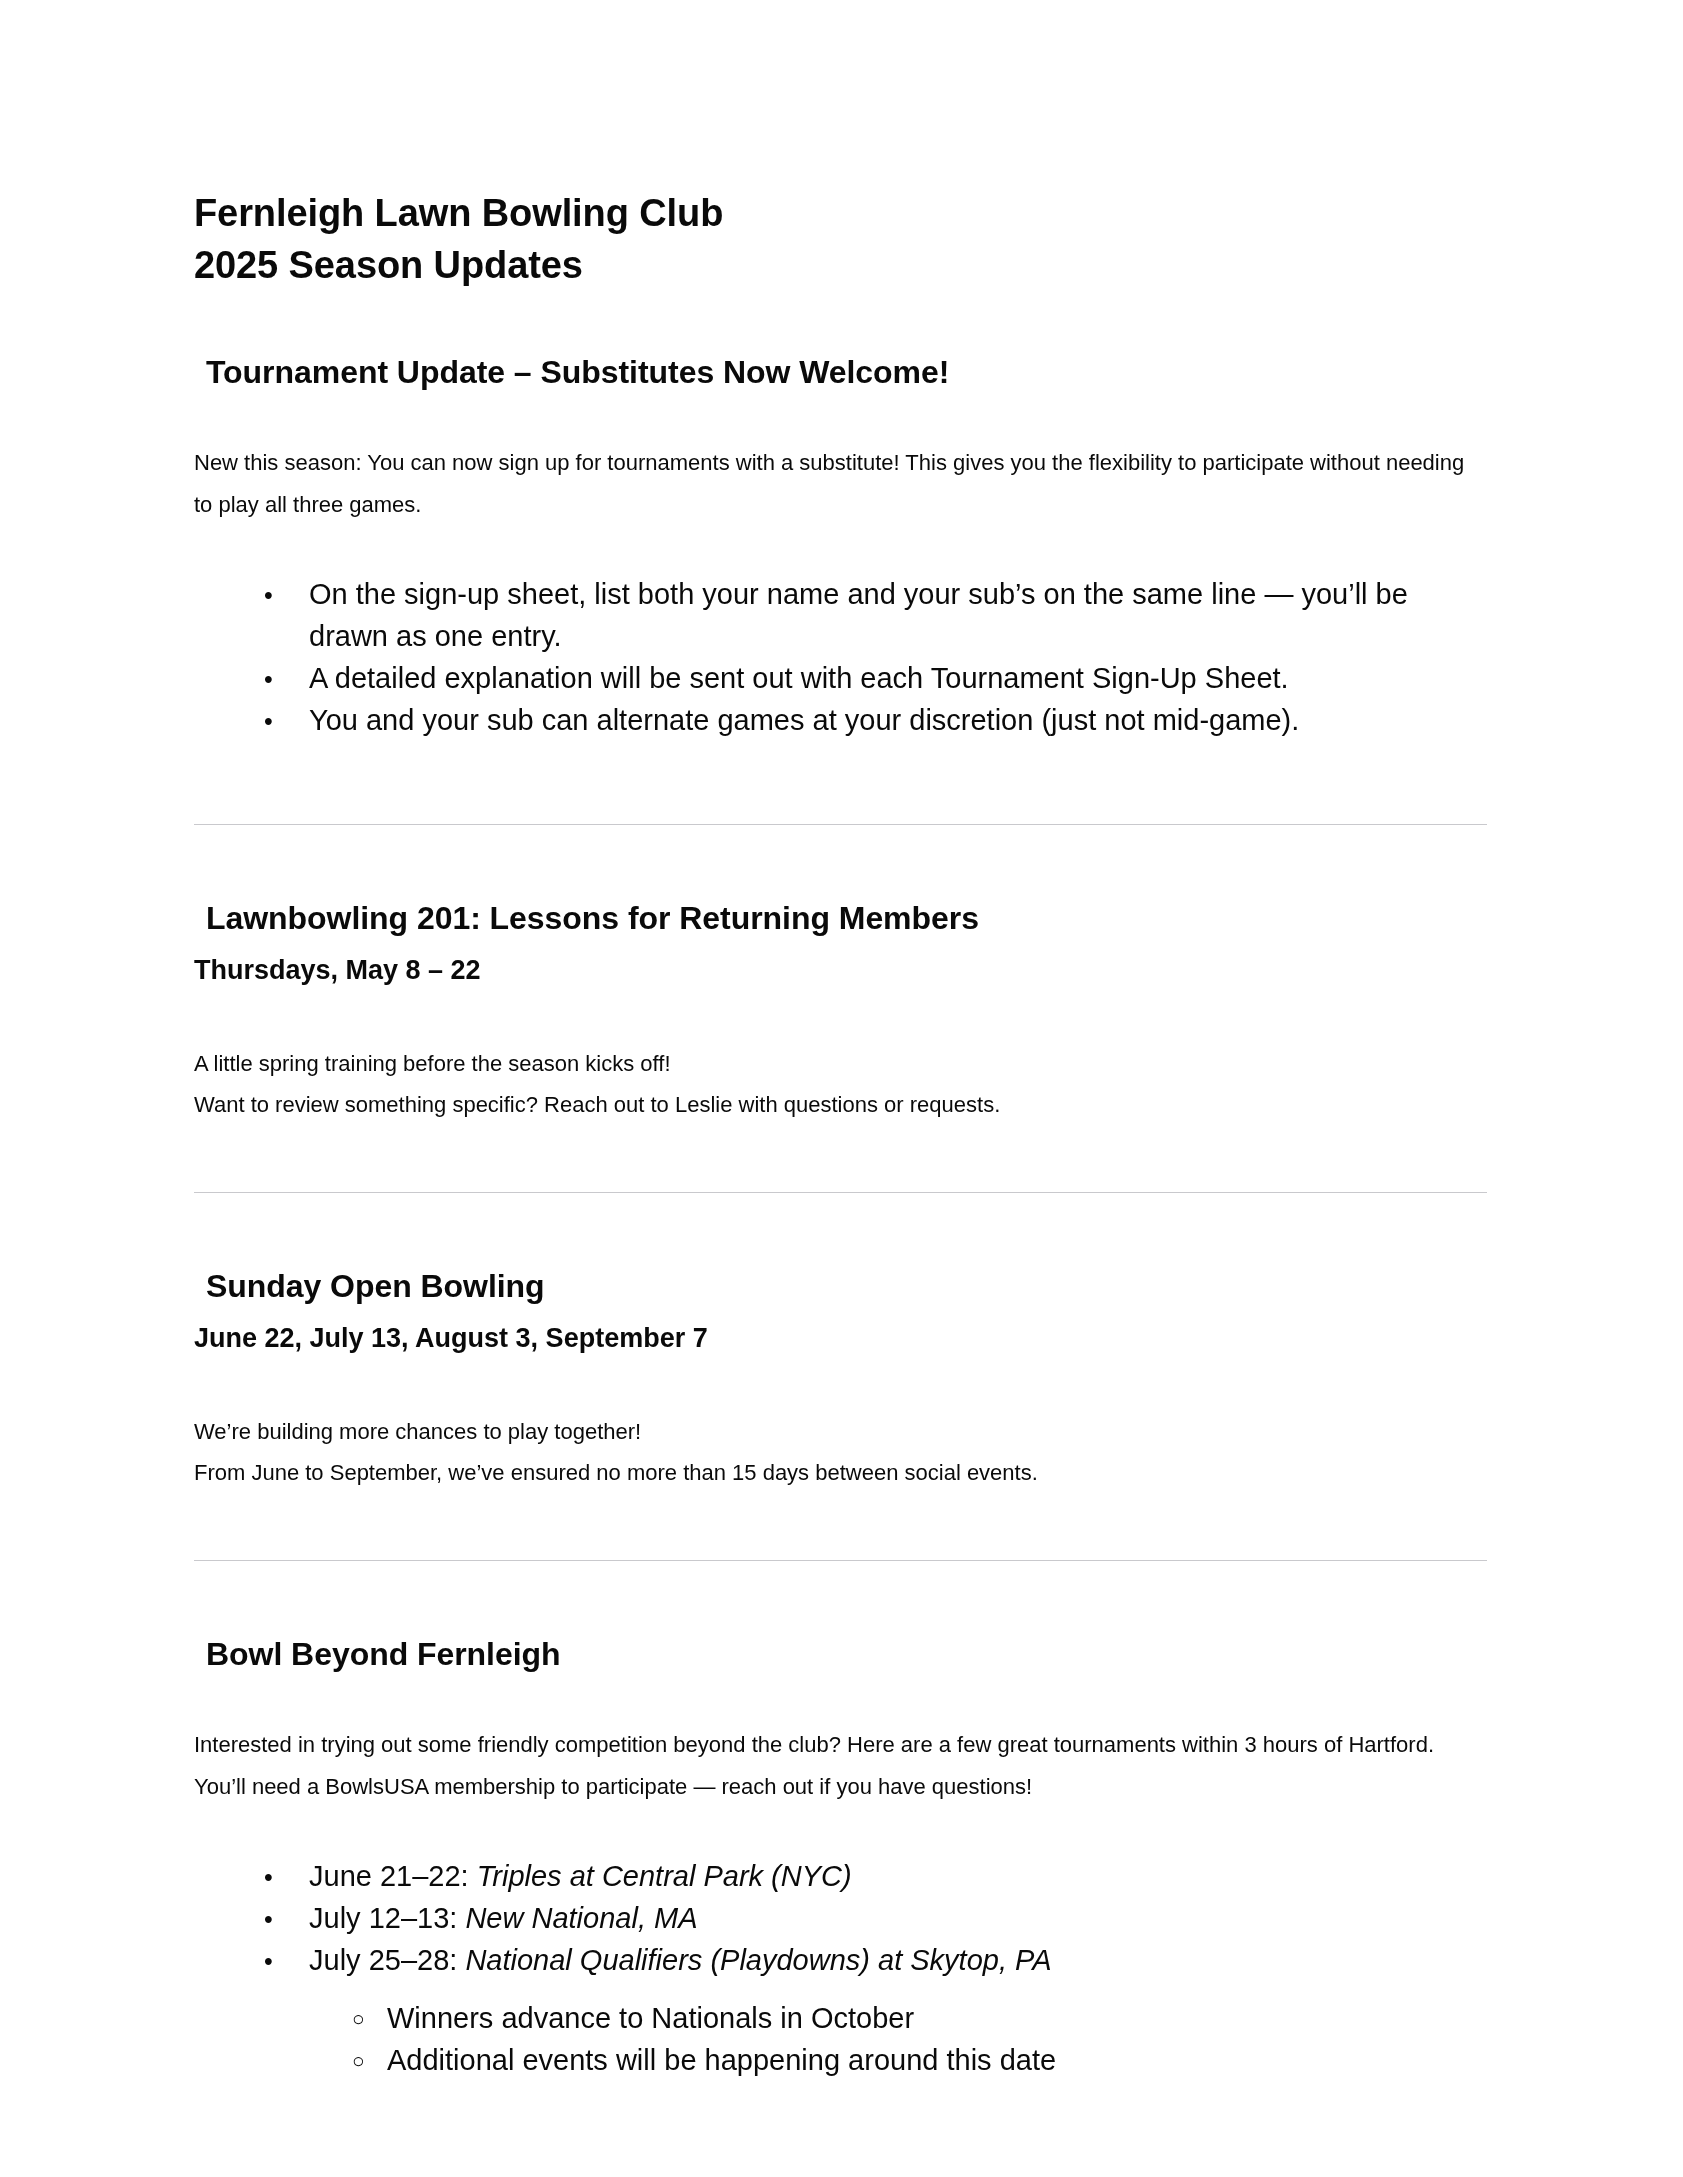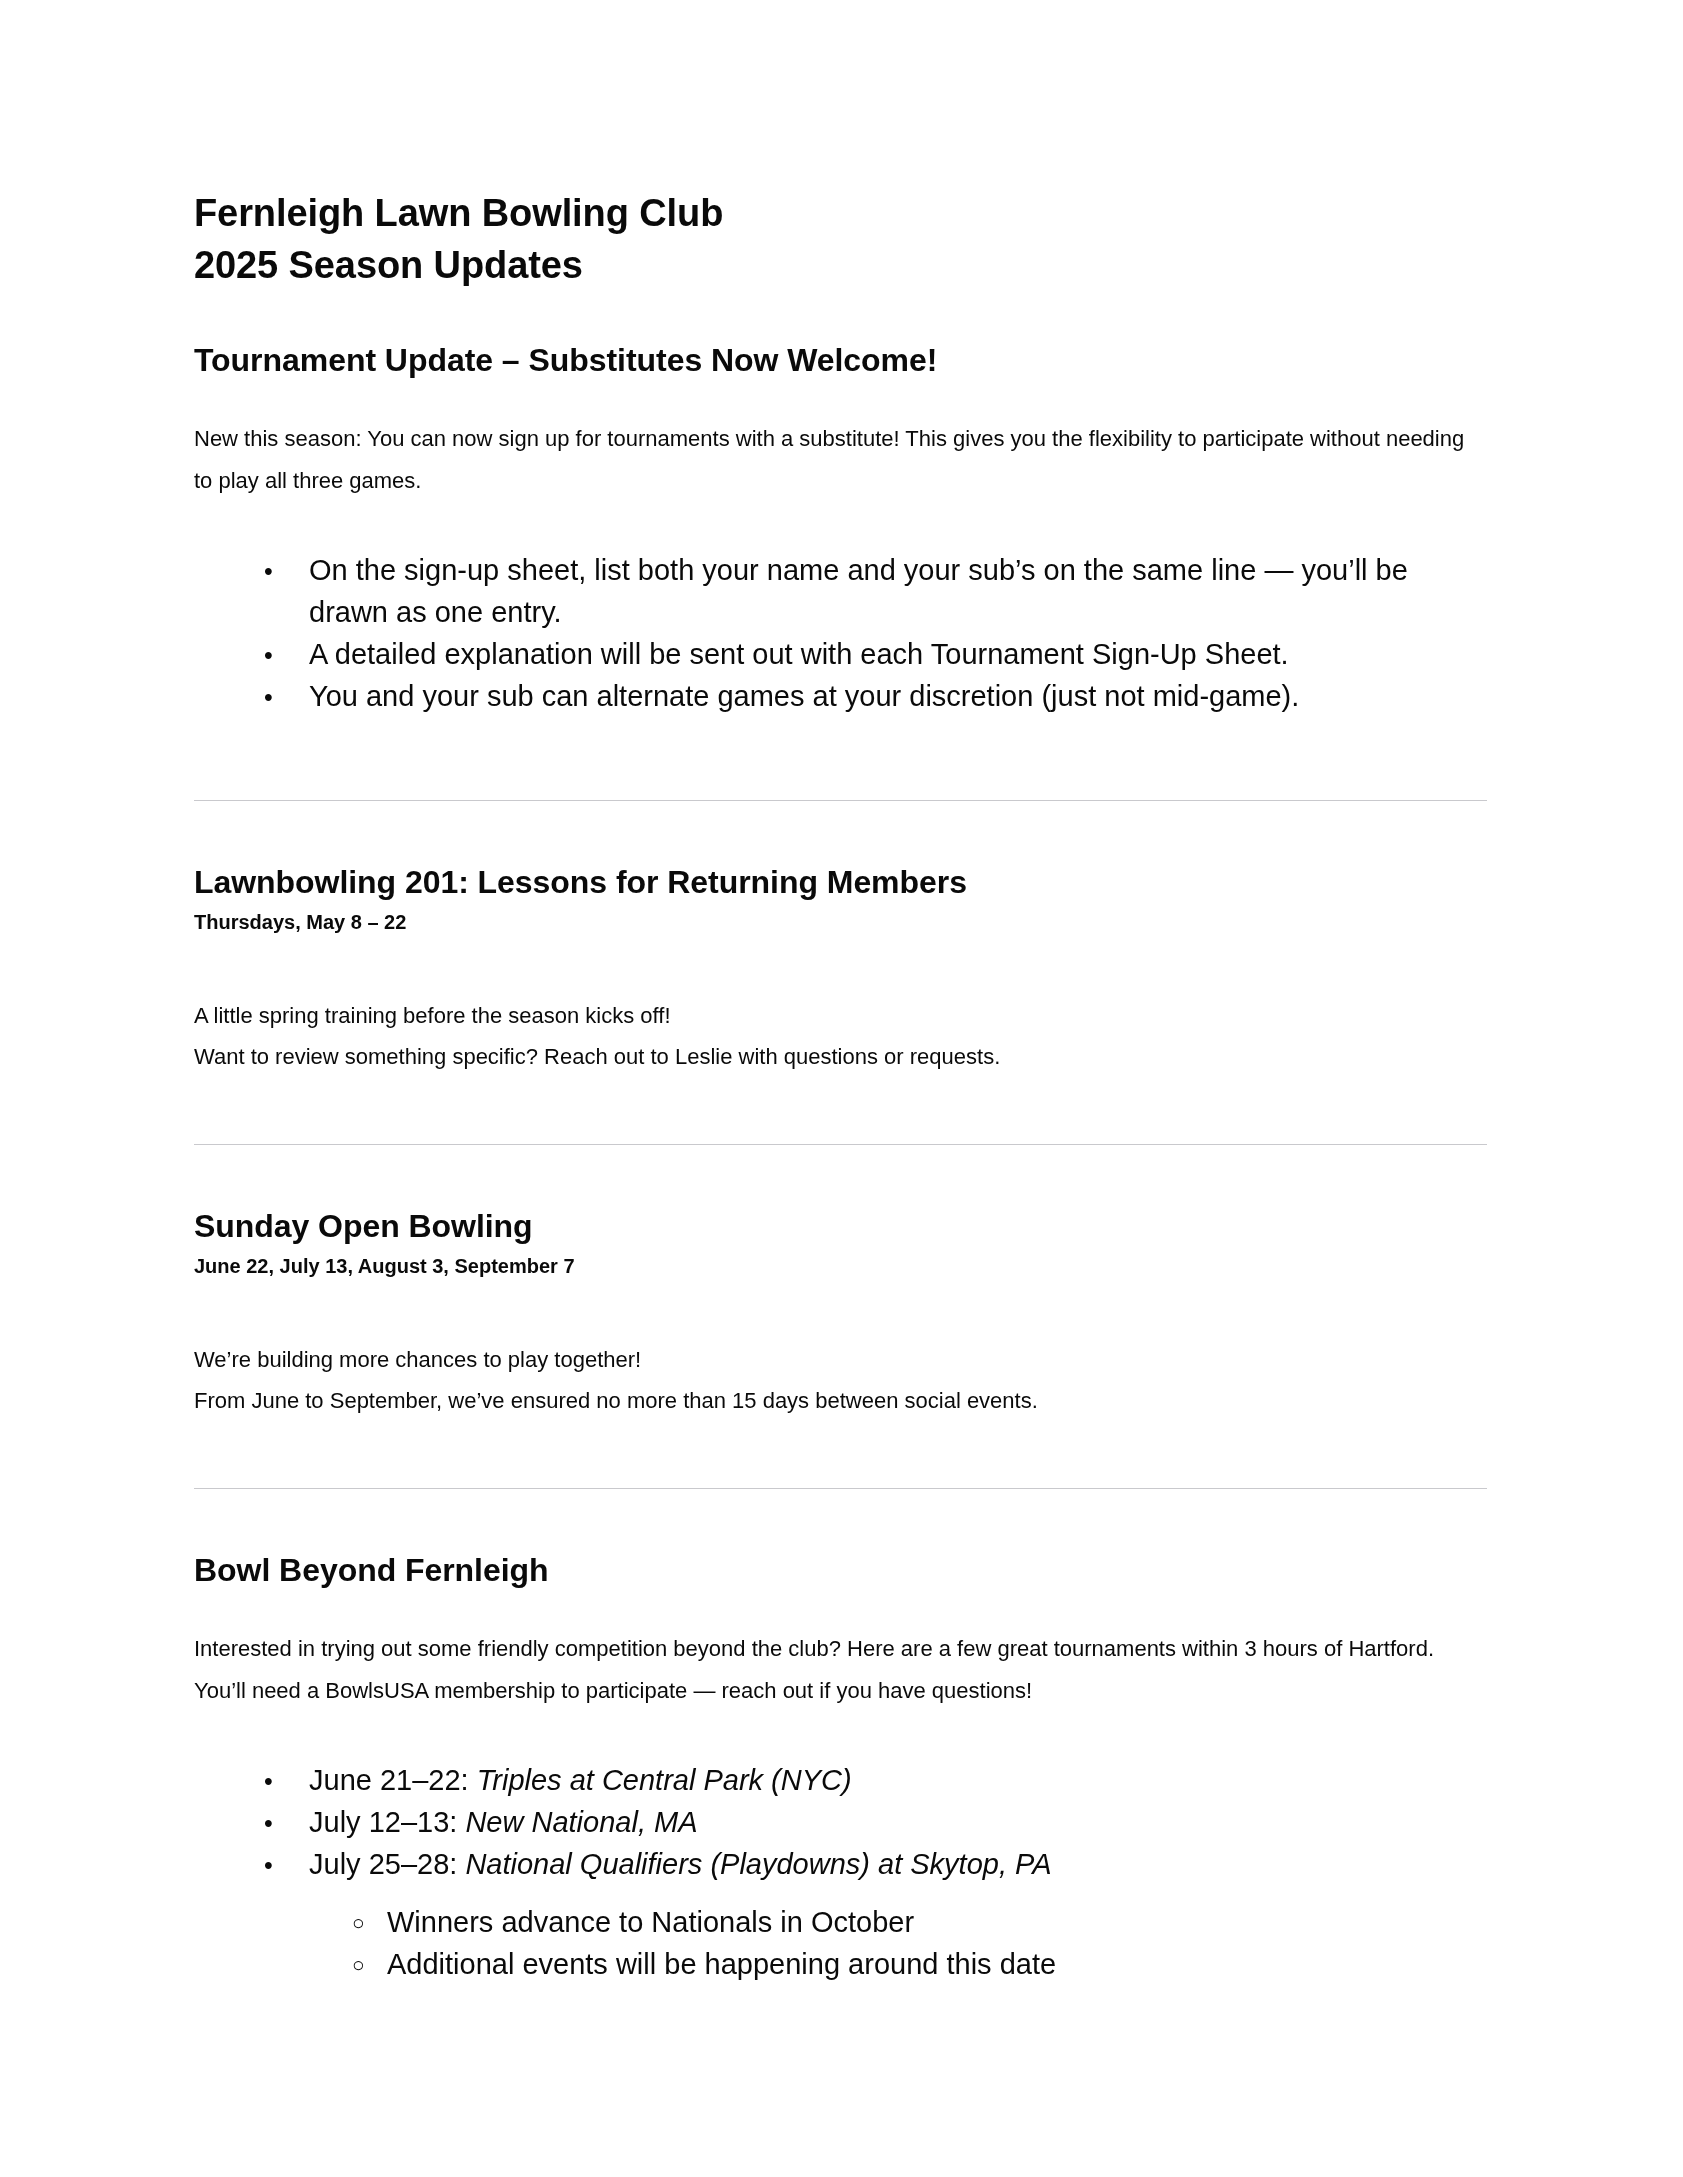--- a/index.html
+++ b/index.html
@@ -43,24 +43,24 @@
 
   
   .section {
     margin: 0;
   }
   .section-heading {
     font-size: 32px;
     font-weight: bold;
     line-height: 42px;
     letter-spacing: -0.05px;
-    margin: 0;
+    margin: 12px;
   }
   .section-subheading {
-    font-size: 20px;
+    font-size: 27px;
     font-weight: bold;
     line-height: 38px;
     margin: 0;
   }
 
   
   .para {
     font-size: 22px;
     font-weight: normal;
     line-height: 42px;

